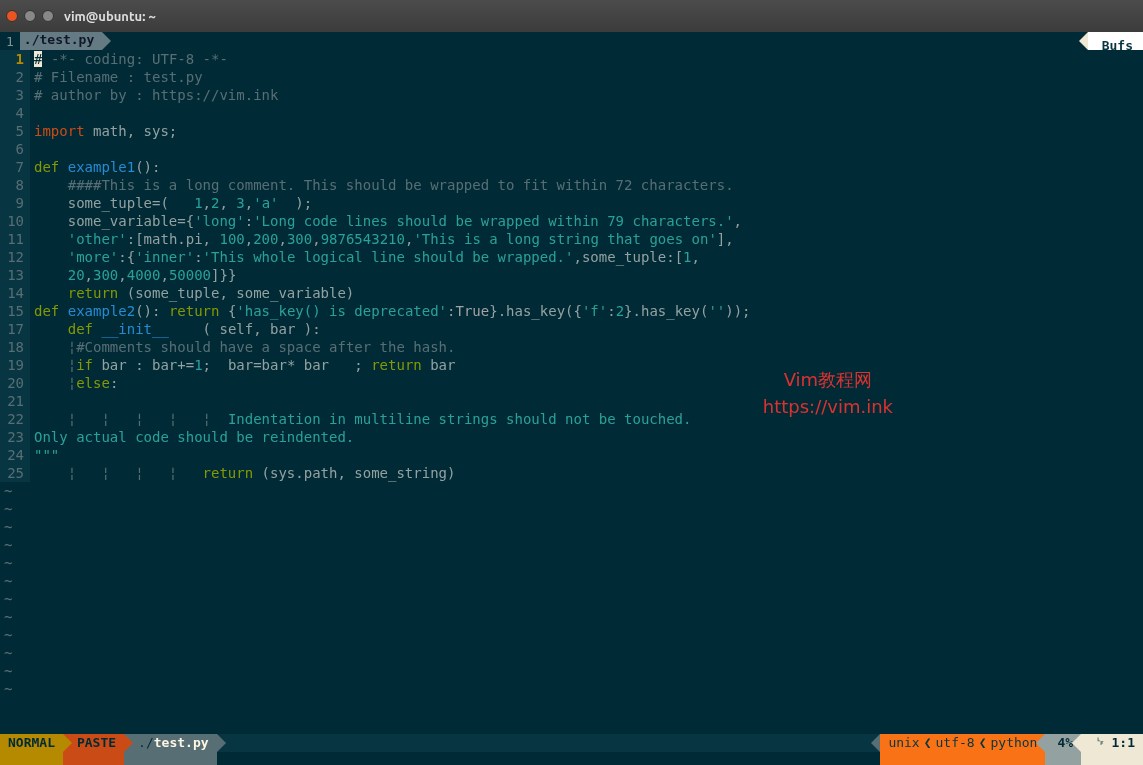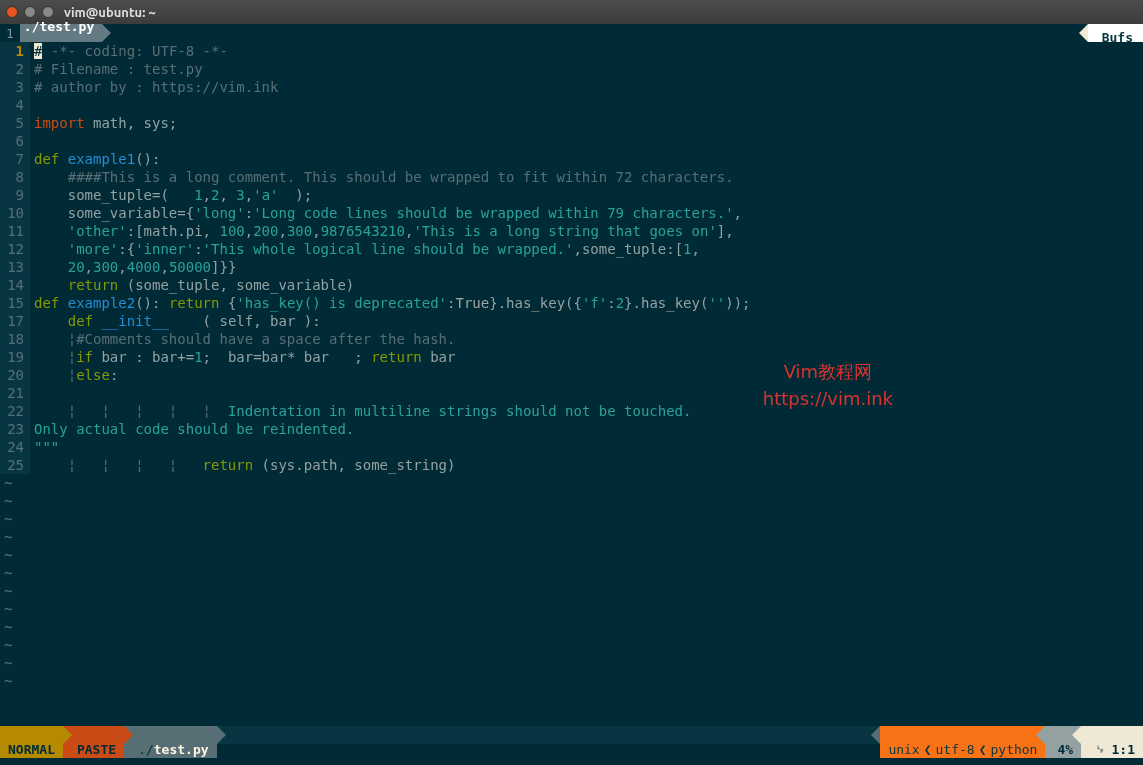--- a/index.html
+++ b/index.html
@@ -11,21 +11,21 @@
     height: 765px;
     overflow: hidden;
     position: relative;
   }
   
   .titlebar {
     height: 24px;
     background: linear-gradient(#4c4c4c, #3c3c3c);
     display: flex;
     align-items: center;
-    padding: 8px 6px;
+    padding: 16px 6px;
     color: #ddd;
     font-family: "Ubuntu", "DejaVu Sans", sans-serif;
     font-size: 13px;
   }
   .window-buttons { display: flex; gap: 6px; margin-right: 10px; }
   .wbtn { width: 12px; height: 12px; border-radius: 50%; border: 1px solid #333; }
   .wbtn.close { background: #e95420; }
   .wbtn.min { background: #888; }
   .wbtn.max { background: #888; }
   .titlebar-text { font-weight: bold; }
@@ -40,23 +40,23 @@
     font-size: 13px;
   }
   .tab-num {
     background: #002b36;
     color: #839496;
     padding: 0 6px;
     display: flex; align-items: center;
   }
   .tab-active {
     background: #657b83;
-    color: #ffffff;
+    color: #0f172a;
     padding: 0 8px 8px 4px;
-    display: flex; align-items: flex-end;
+    display: flex; align-items: flex-start;
     font-weight: bold;
     position: relative;
   }
   .tab-active::after {
     content: "";
     position: absolute;
     right: -9px; top: 0;
     border-top: 9px solid transparent;
     border-bottom: 9px solid transparent;
     border-left: 9px solid #657b83;
@@ -117,21 +117,21 @@
 
   
   .statusline {
     height: 18px;
     display: flex;
     align-items: stretch;
     font-size: 13px;
     font-weight: bold;
     background: #586e75;
   }
-  .seg { display:flex; align-items:flex-start; padding:16px 8px; position:relative; }
+  .seg { display:flex; align-items:flex-end; padding:16px 8px; position:relative; }
   .seg-mode { background:#b58900; color:#002b36; }
   .seg-mode::after{content:"";position:absolute;right:-9px;top:0;border-top:9px solid transparent;border-bottom:9px solid transparent;border-left:9px solid #b58900;z-index:3;}
   .seg-paste { background:#cb4b16; color:#002b36; padding-left:14px;}
   .seg-paste::after{content:"";position:absolute;right:-9px;top:0;border-top:9px solid transparent;border-bottom:9px solid transparent;border-left:9px solid #cb4b16;z-index:2;}
   .seg-file { background:#586e75; color:#002b36; padding-left:14px; font-weight:normal;}
   .seg-file b{font-weight:bold;color:#fdf6e3;}
   .seg-file::after{content:"";position:absolute;right:-9px;top:0;border-top:9px solid transparent;border-bottom:9px solid transparent;border-left:9px solid #586e75;}
   .seg-fill { flex:1; background:#073642; }
   .seg-r { background:#f97316; color:#073642; font-weight:normal;}
   .seg-r .sep{color:#073642; margin:0 4px;}

